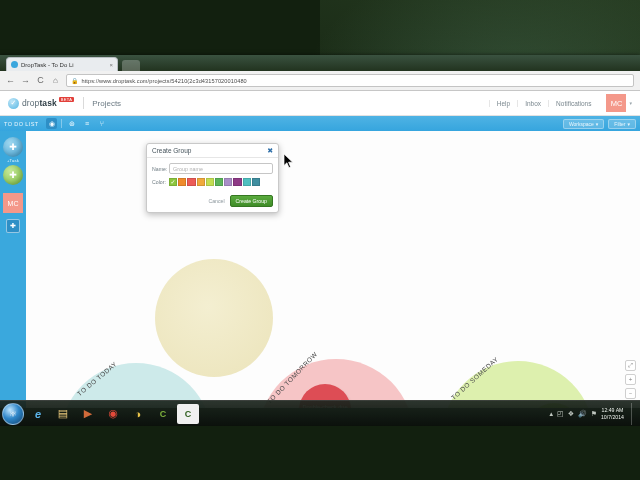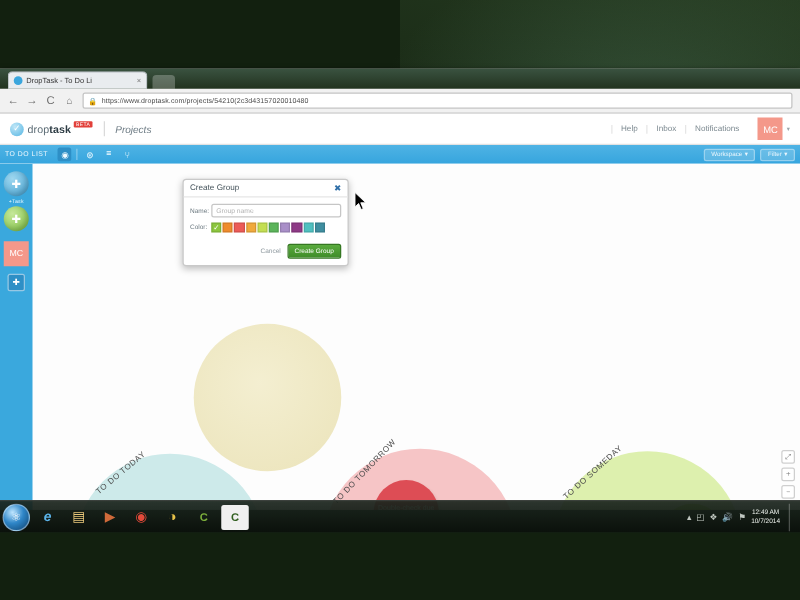--- a/index.html
+++ b/index.html
@@ -101,21 +101,21 @@
   }
   .logo-text { font-size: 8.5px; color: #5b6b74; letter-spacing: .1px; }
   .logo-text b { color: #2e3d45; }
   .beta-badge {
     position: relative; top: -4px; left: -1px;
     background: #e2403a; color: #fff;
     font-size: 4px; padding: 0 2px; border-radius: 1px;
     letter-spacing: .3px;
   }
   .hdr-divider { width: 1px; height: 12px; background: #dadada; margin: 0 8px; }
-  .hdr-section { font-size: 8px; color: #6d7b84; font-style: italic; }
+  .hdr-section { font-size: 8px; color: #6d7b84; }
   .hdr-right { margin-left: auto; display: flex; align-items: center; gap: 0; }
   .hdr-link {
     font-size: 6.5px; color: #7c8990; padding: 0 7px;
     border-left: 1px solid #e6e6e6;
   }
   .avatar-chip {
     margin-left: 8px; width: 20px; height: 18px;
     background: #f4988a; color: #fff;
     font-size: 7.5px; display: flex; align-items: center; justify-content: center;
   }

